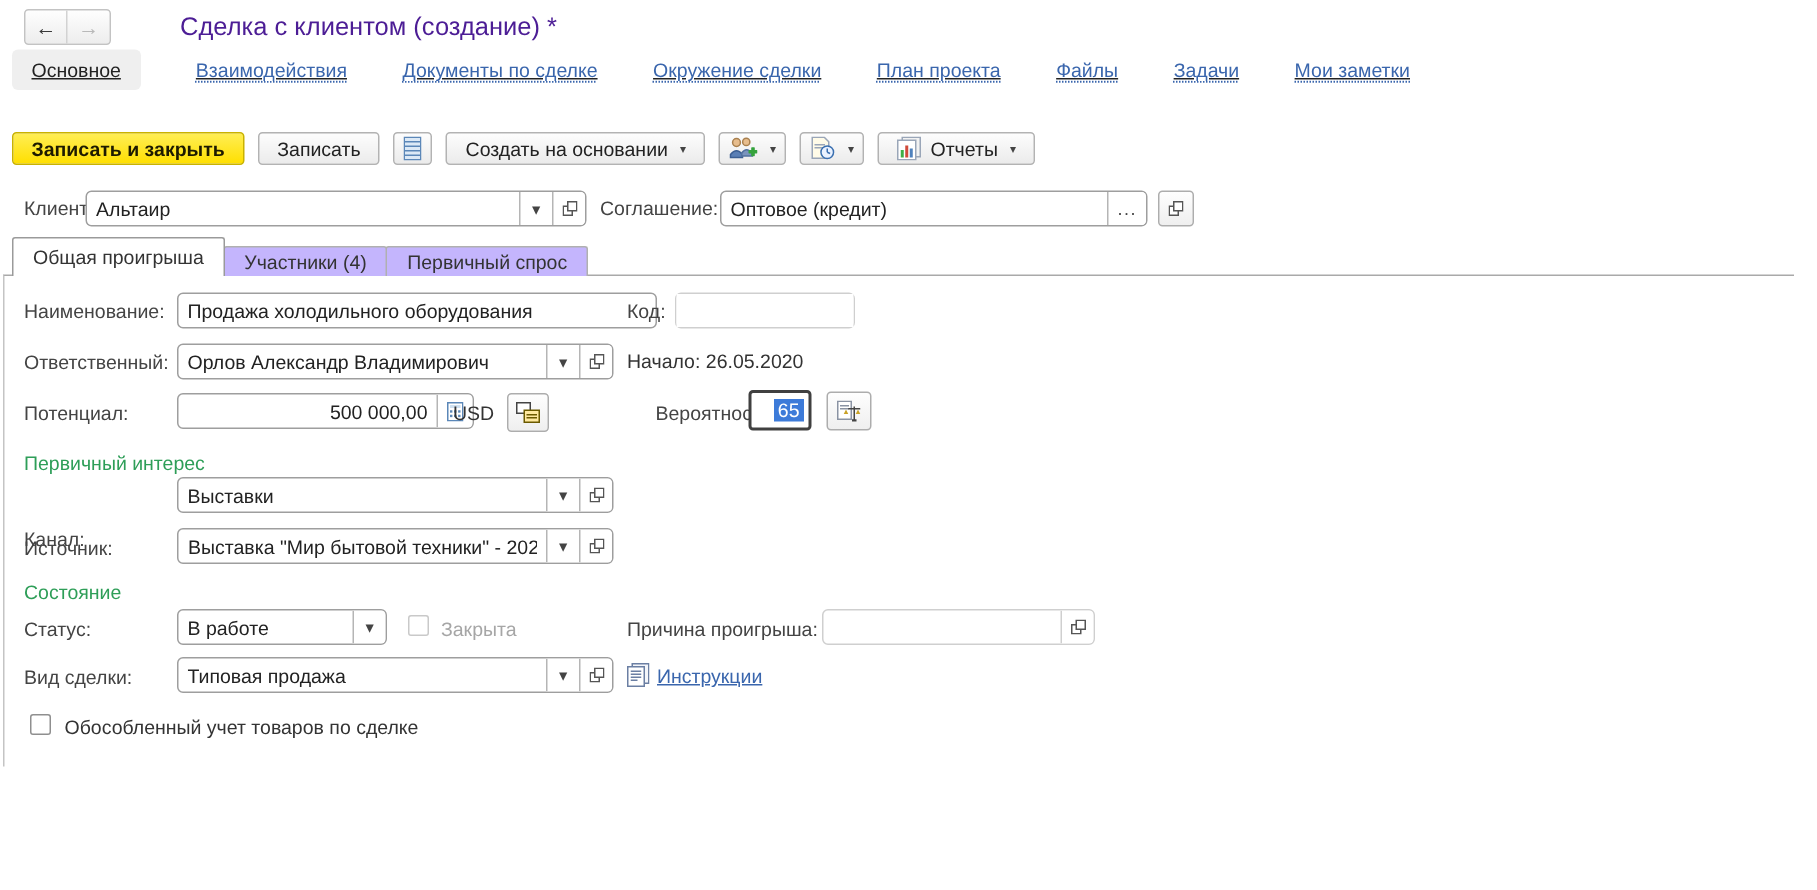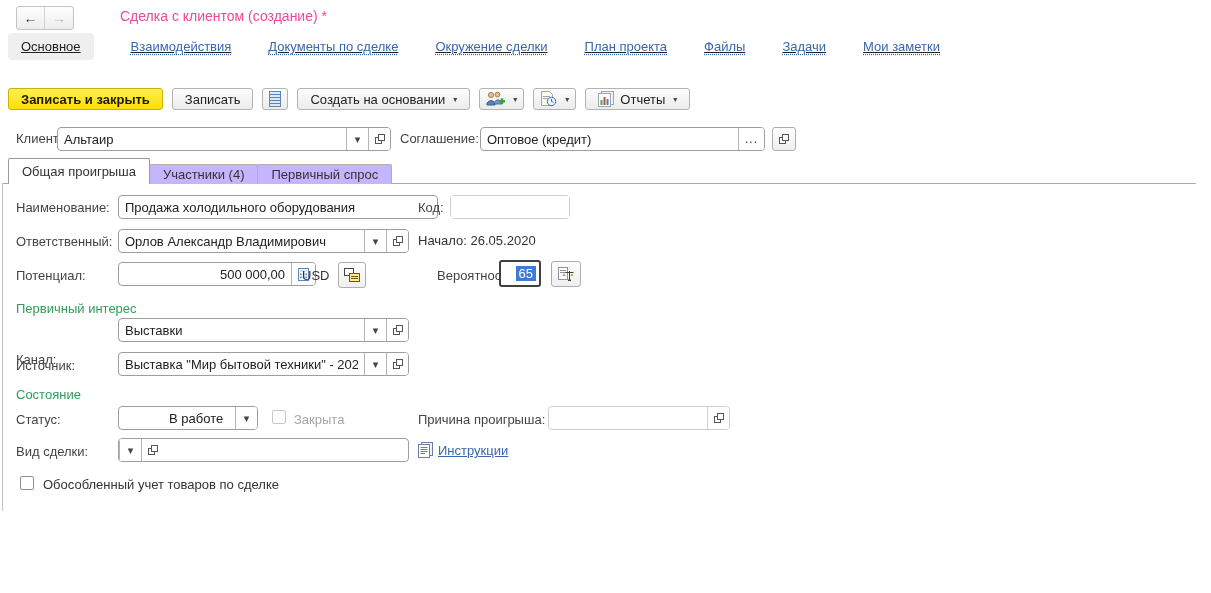--- a/index.html
+++ b/index.html
@@ -7,21 +7,21 @@
     font-family:"Liberation Sans", sans-serif; font-size:13px; color:#222; overflow:hidden; }
   body { position:relative; }
 
   
   .histgrp { position:absolute; left:16px; top:6px; display:flex; height:24px;
     border:1px solid #c3c3c3; border-radius:3px; background:linear-gradient(#fefefe,#ededed); }
   .histbtn { width:28px; display:flex; align-items:center; justify-content:center; font-size:14px; cursor:pointer; }
   .histbtn.back { color:#3a3a3a; border-right:1px solid #d2d2d2; }
   .histbtn.fwd { color:#b9b9b9; }
 
-  .title { position:absolute; left:120px; top:8px; font-size:14px; color:#ec4899; white-space:nowrap; }
+  .title { position:absolute; left:120px; top:8px; font-size:17px; color:#4c1d95; white-space:nowrap; }
 
   
   .navrow { position:absolute; left:8px; top:33px; display:flex; align-items:center; gap:37px;text-decoration:underline; }
   .navchip { background:#efefef; border-radius:4px; padding:6px 13px; color:#222; cursor:default; }
   .navlink { color:#3a66ad; text-decoration:underline dotted; text-underline-offset:3px; cursor:pointer; white-space:nowrap; }
 
   
   .toolbar { position:absolute; left:8px; top:88px; display:flex; align-items:center; gap:9px; }
   .btn { height:22px; display:inline-flex; align-items:center; gap:6px; padding:0 12px;
     background:linear-gradient(#fdfdfd,#ebebeb); border:1px solid #b3b3b3; border-radius:3px;
@@ -305,21 +305,21 @@
           <rect x="0.5" y="3.5" width="6" height="6" fill="#fff" stroke="#555"></rect>
           <rect x="3.5" y="0.5" width="6" height="6" fill="#fff" stroke="#555"></rect>
         </svg>
       </span>
   </div>
 </div>
 
 <div class="sect" style="left:16px; top:387px;">Состояние</div>
 
 <div class="lbl" style="left:16px; top:412px;">Статус:</div>
-<div class="fgroup" style="left:118px; top:406px; width:140px;padding-left:44px;">
+<div class="fgroup" style="left:118px; top:406px; width:140px;">
   <input value="В работе" style="">
   <div class="fbtn">
       <span>▾</span>
     </div>
 </div>
 <div class="cb disabled" style="left:272px; top:410px;"></div>
 <div class="lbl cblbl-dis" style="left:294px; top:412px;">Закрыта</div>
 
 <div class="lbl" style="left:418px; top:412px;">Причина проигрыша:</div>
 <div class="fgroup" style="left:548px; top:406px; width:182px; border-color:#cfcfcf;">
@@ -329,20 +329,21 @@
         <svg width="10" height="10" viewBox="0 0 10 10">
           <rect x="0.5" y="3.5" width="6" height="6" fill="#fff" stroke="#555"></rect>
           <rect x="3.5" y="0.5" width="6" height="6" fill="#fff" stroke="#555"></rect>
         </svg>
       </span>
   </div>
 </div>
 
 <div class="lbl" style="left:16px; top:444px;">Вид сделки:</div>
 <div class="fgroup" style="left:118px; top:438px; width:291px;">
+  <input value="Типовая продажа" style="">
   <div class="fbtn">
       <span>▾</span>
     </div>
   <div class="fbtn">
     <span>
         <svg width="10" height="10" viewBox="0 0 10 10">
           <rect x="0.5" y="3.5" width="6" height="6" fill="#fff" stroke="#555"></rect>
           <rect x="3.5" y="0.5" width="6" height="6" fill="#fff" stroke="#555"></rect>
         </svg>
       </span>

